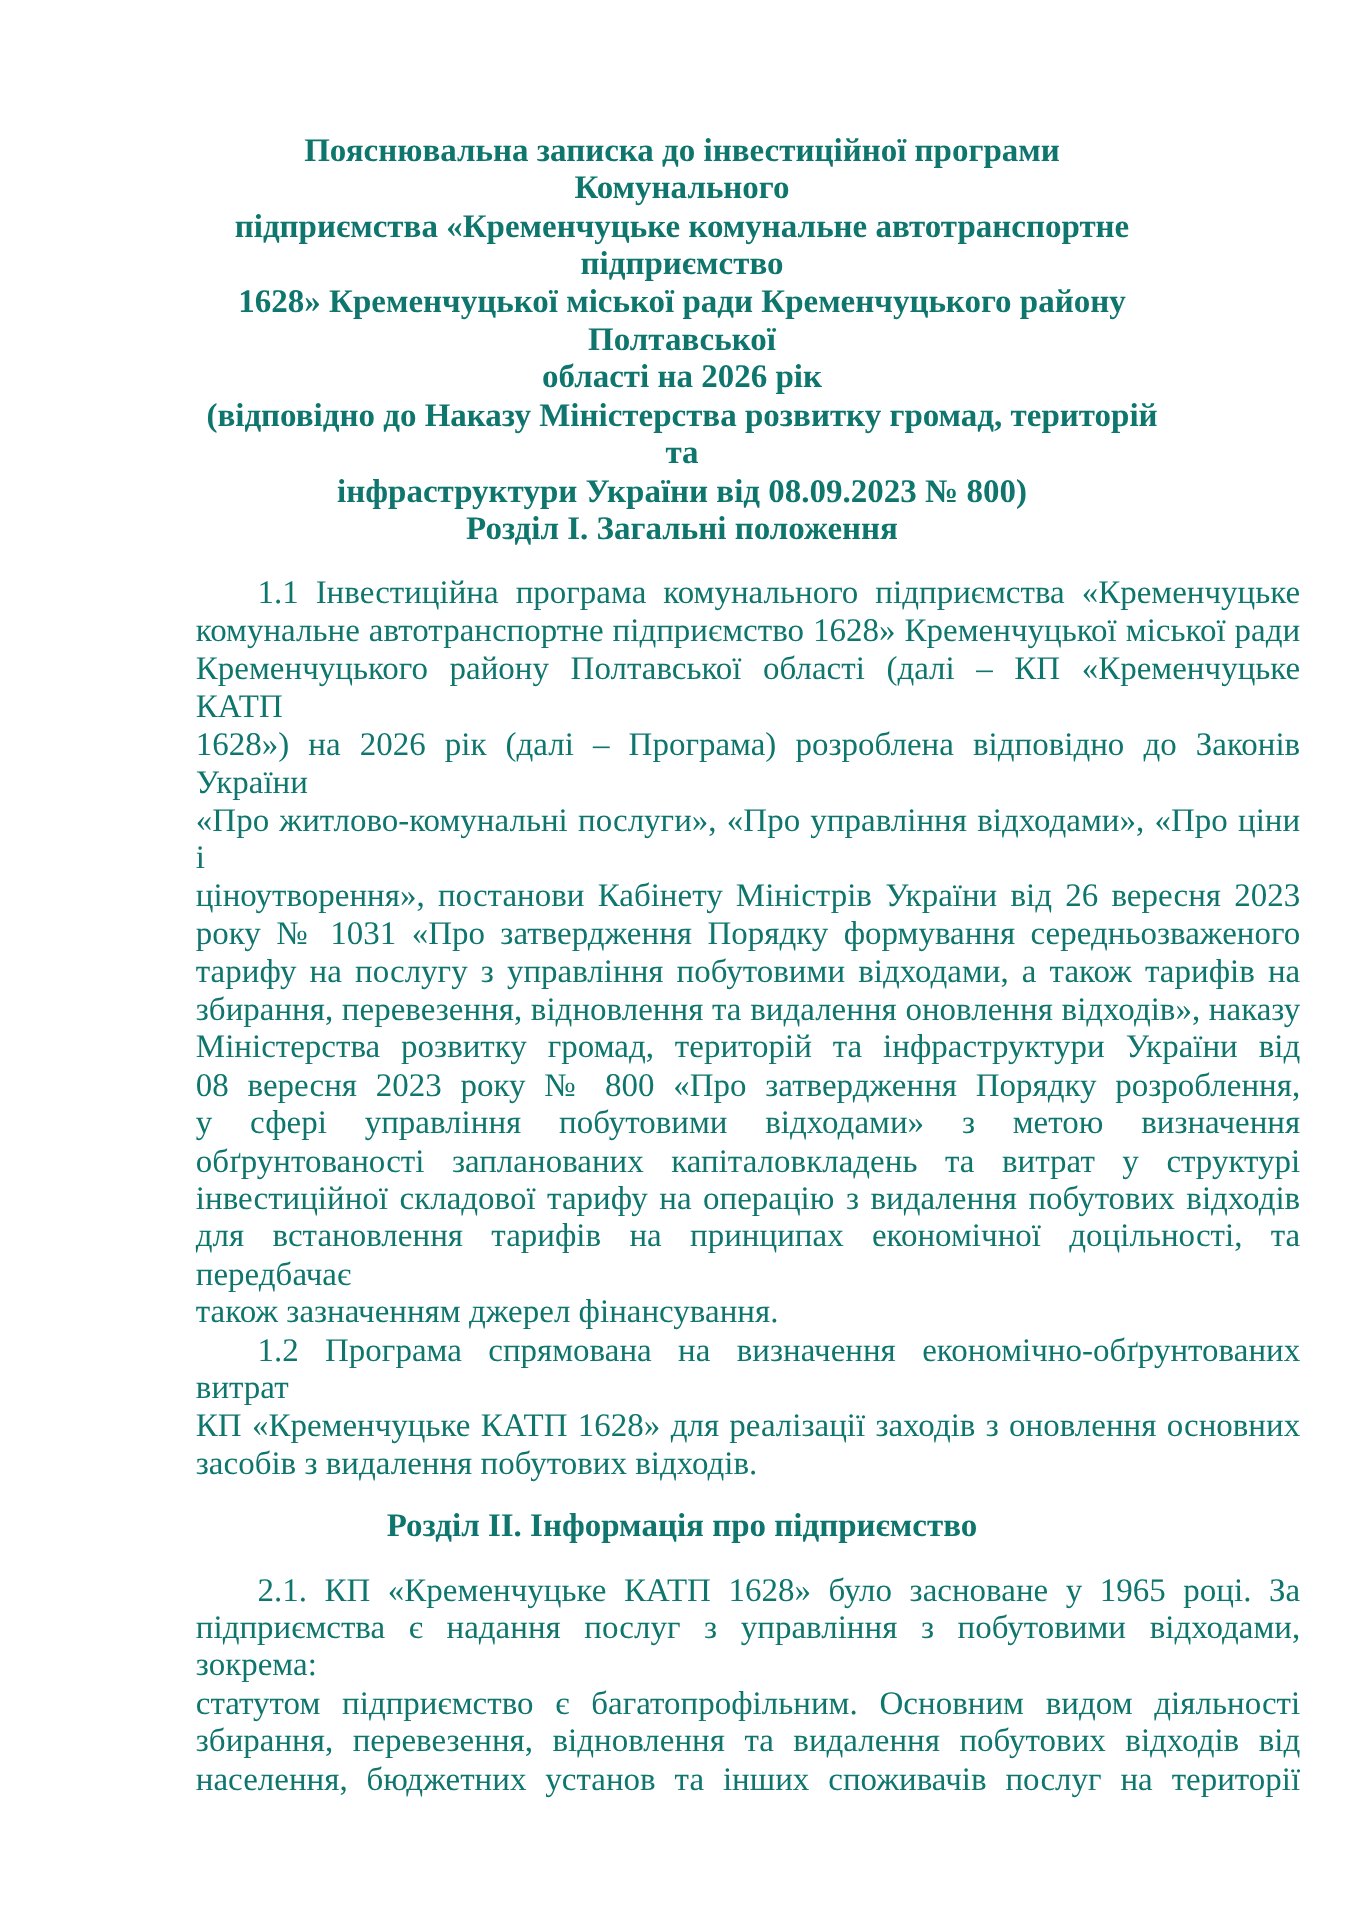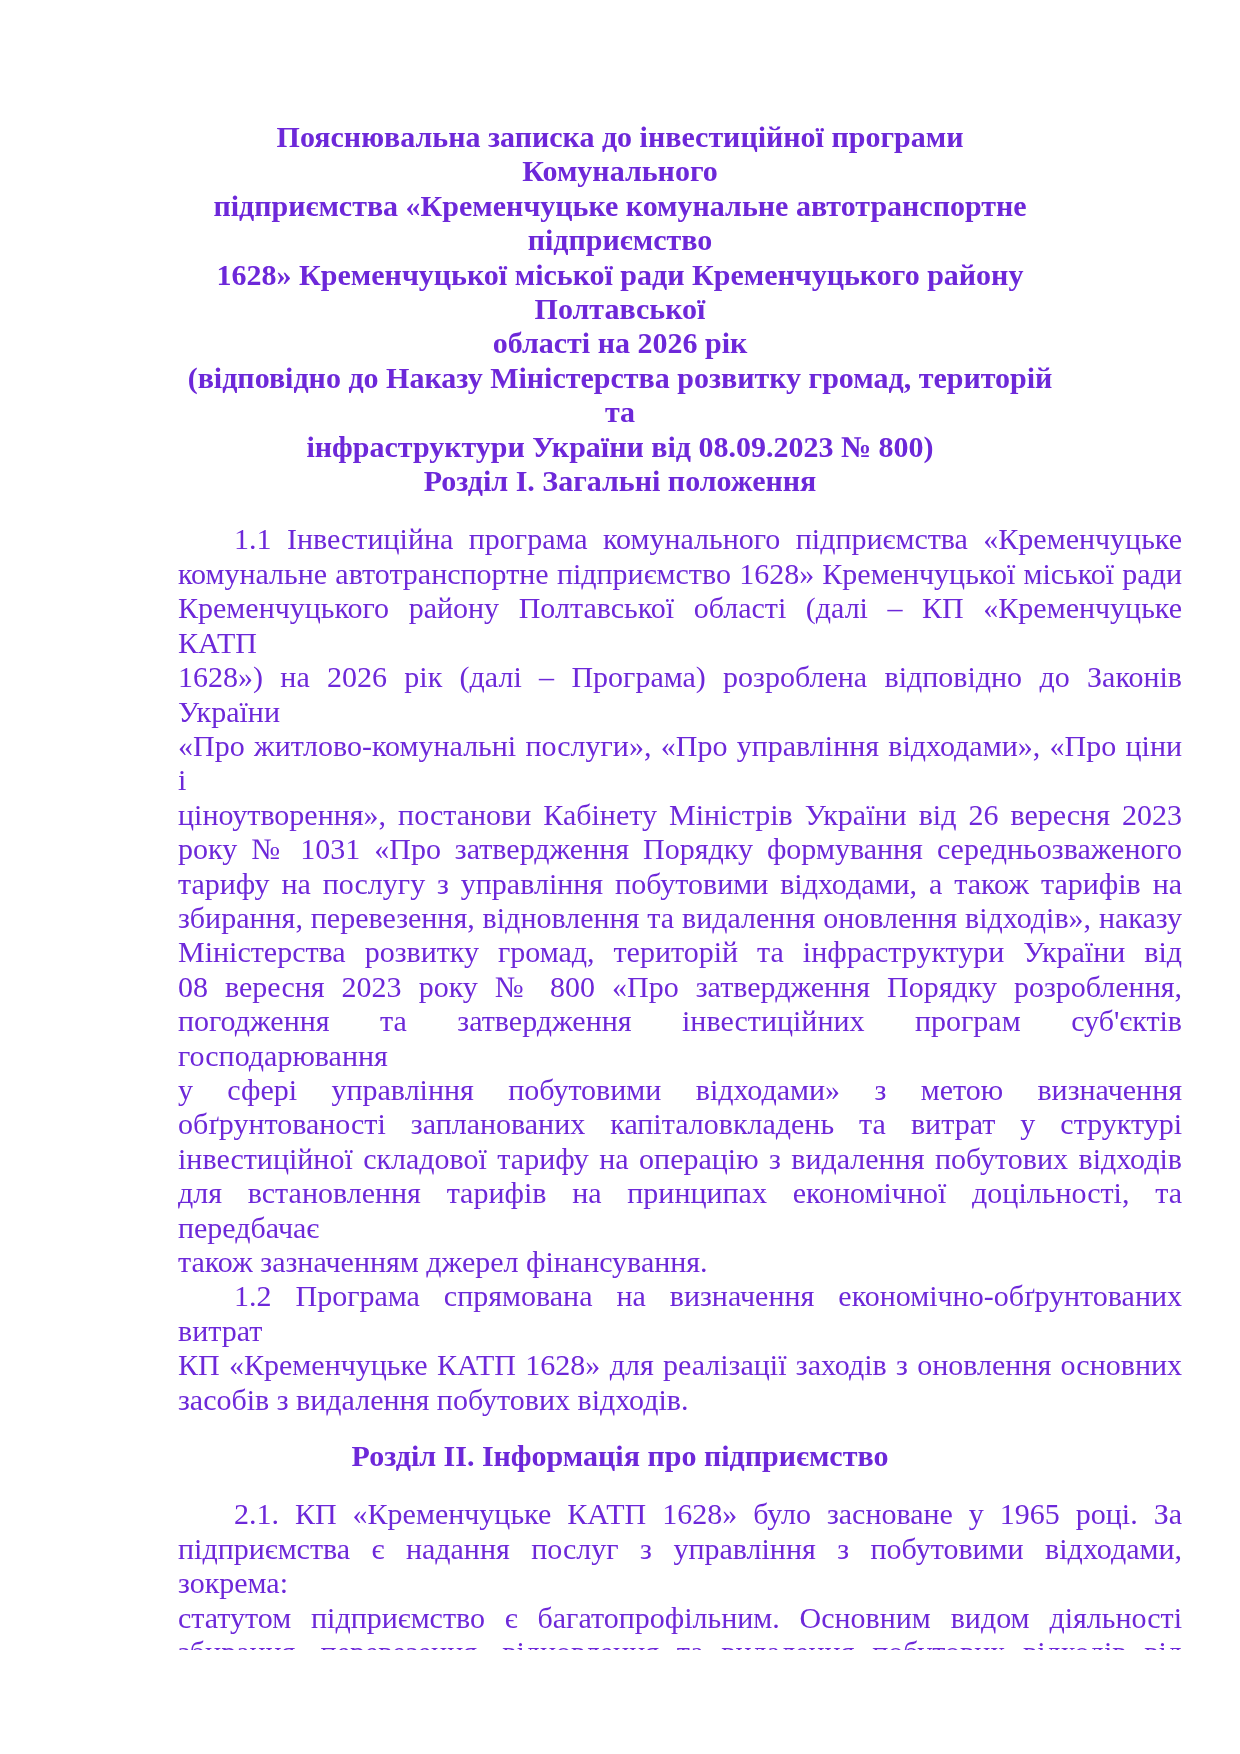--- a/index.html
+++ b/index.html
@@ -5,21 +5,21 @@
   html, body {
     margin: 0;
     padding: 0;
     background: #ffffff;
   }
   .page {
     position: relative;
     width: 1240px;
     height: 1650px;
     background: #ffffff;
-    color: #6d28d9;
+    color: #0f766e;
     font-family: "Liberation Serif", "DejaVu Serif", serif;
     font-size: 30px;
     line-height: 34.4px;
     overflow: hidden;
     box-sizing: border-box;
     padding: 120px 58px 0 178px;
   }
   .centered {
     margin-right: 120px;
     text-align: center;
@@ -65,21 +65,20 @@
         <div class="line">комунальне автотранспортне підприємство 1628» Кременчуцької міської ради</div>
         <div class="line">Кременчуцького району Полтавської області (далі – КП «Кременчуцьке КАТП</div>
         <div class="line">1628») на 2026 рік (далі – Програма) розроблена відповідно до Законів України</div>
         <div class="line">«Про житлово-комунальні послуги», «Про управління відходами», «Про ціни і</div>
         <div class="line">ціноутворення», постанови Кабінету Міністрів України від 26 вересня 2023</div>
         <div class="line">року № 1031 «Про затвердження Порядку формування середньозваженого</div>
         <div class="line">тарифу на послугу з управління побутовими відходами, а також тарифів на</div>
         <div class="line">збирання, перевезення, відновлення та видалення оновлення відходів», наказу</div>
         <div class="line">Міністерства розвитку громад, територій та інфраструктури України від</div>
         <div class="line">08 вересня 2023 року № 800 «Про затвердження Порядку розроблення,</div>
-        <div class="line">погодження та затвердження інвестиційних програм суб'єктів господарювання</div>
         <div class="line">у сфері управління побутовими відходами» з метою визначення</div>
         <div class="line">обґрунтованості запланованих капіталовкладень та витрат у структурі</div>
         <div class="line">інвестиційної складової тарифу на операцію з видалення побутових відходів</div>
         <div class="line">для встановлення тарифів на принципах економічної доцільності, та передбачає</div>
         <div class="line last">також зазначенням джерел фінансування.</div>
       </div>
 
     <div class="para">
         <div class="line first">1.2 Програма спрямована на визначення економічно-обґрунтованих витрат</div>
         <div class="line">КП «Кременчуцьке КАТП 1628» для реалізації заходів з оновлення основних</div>

